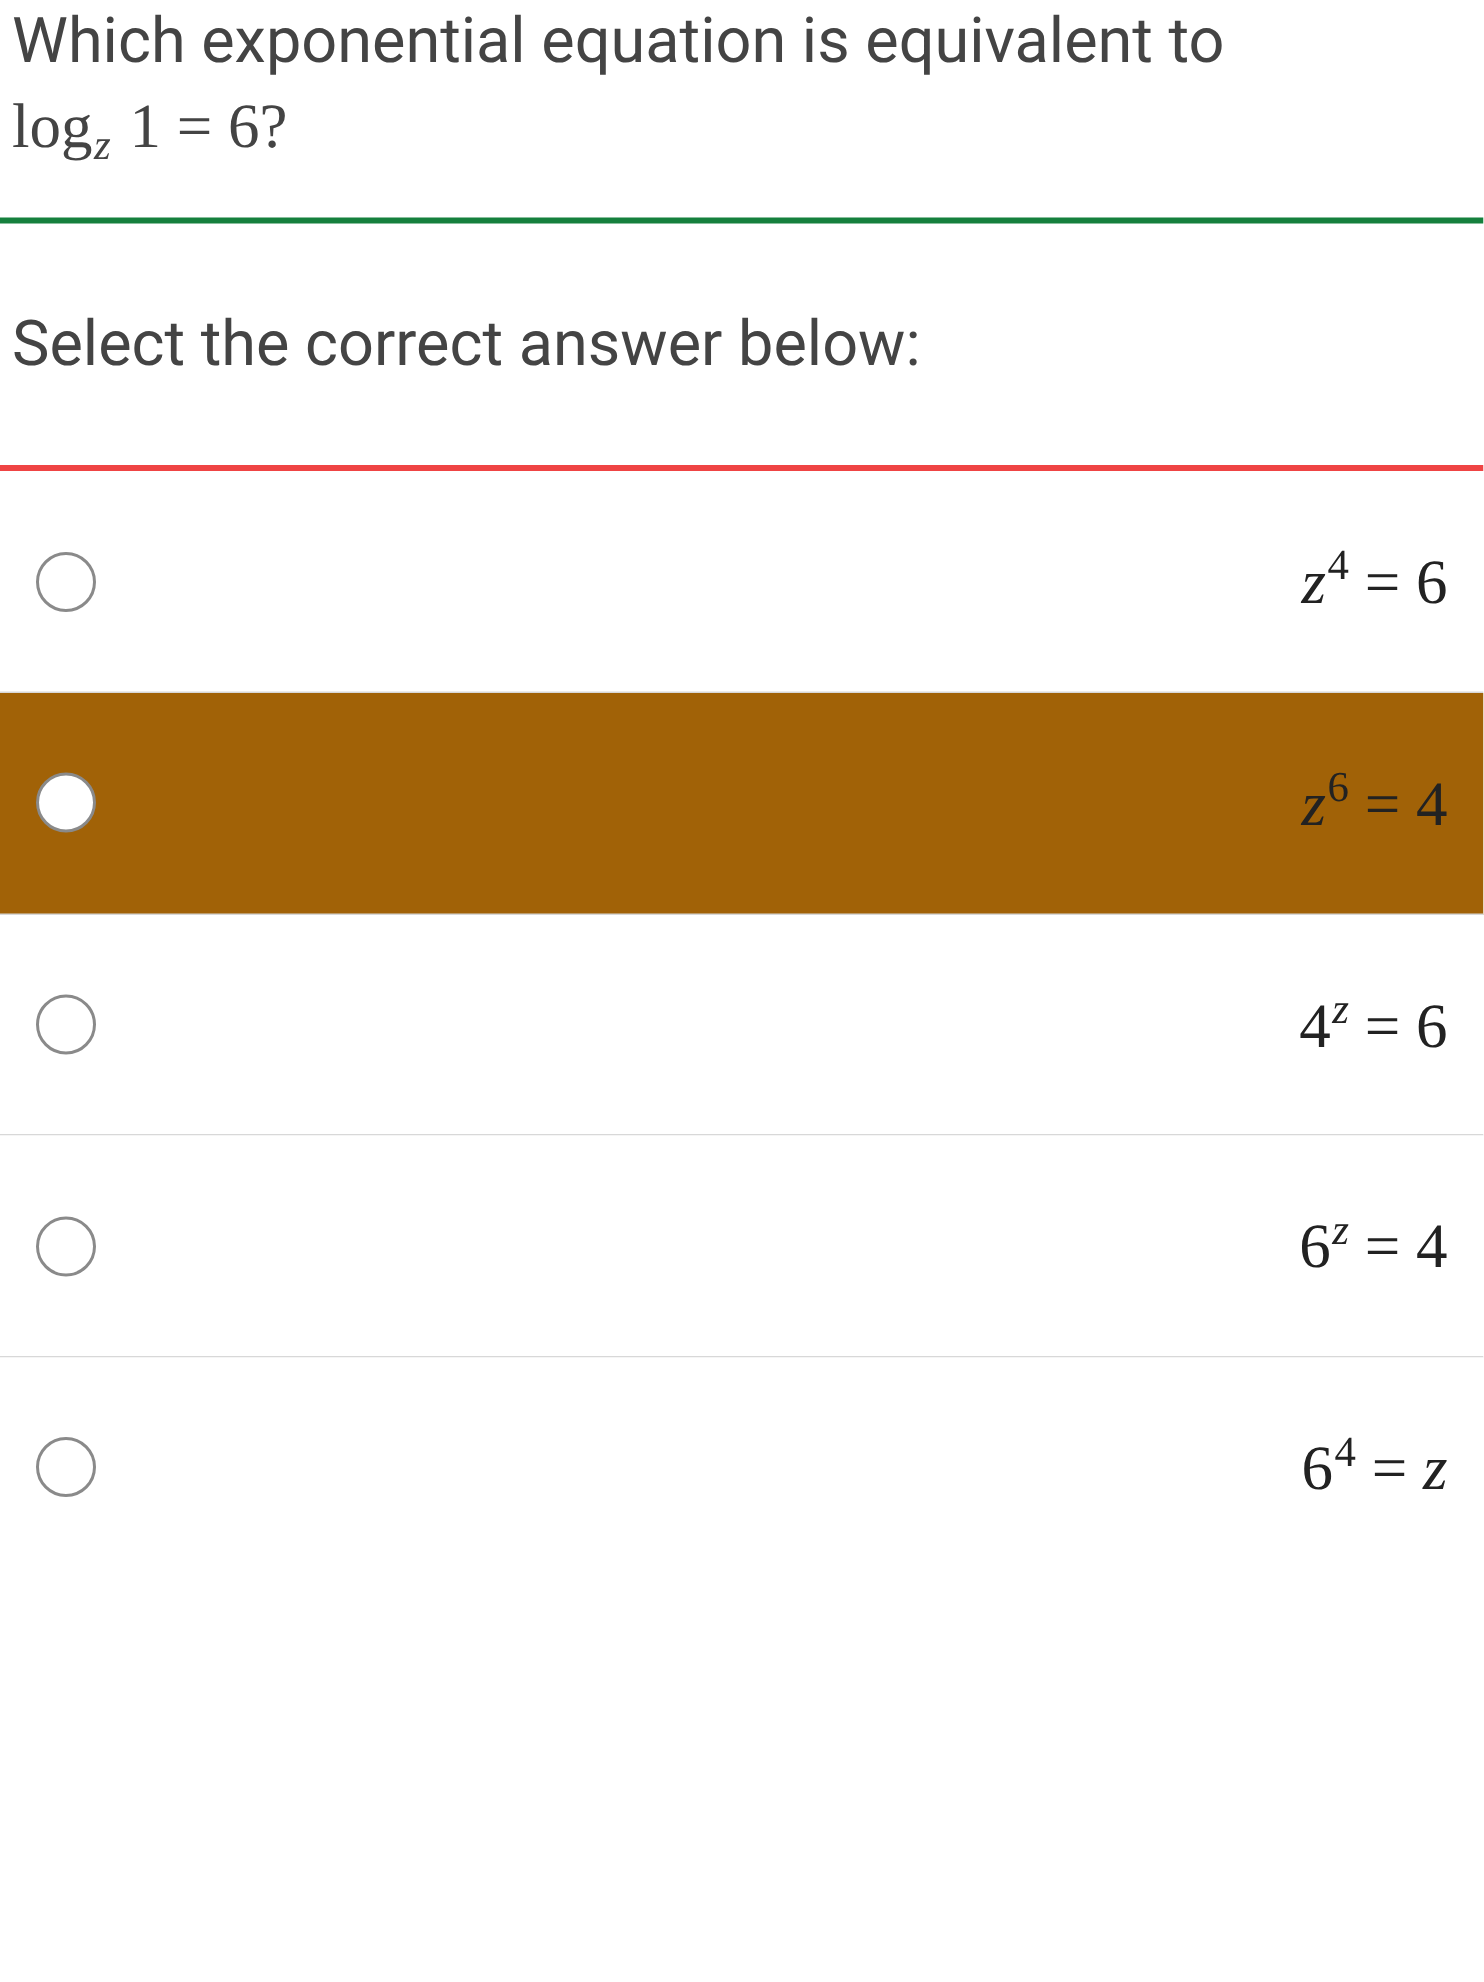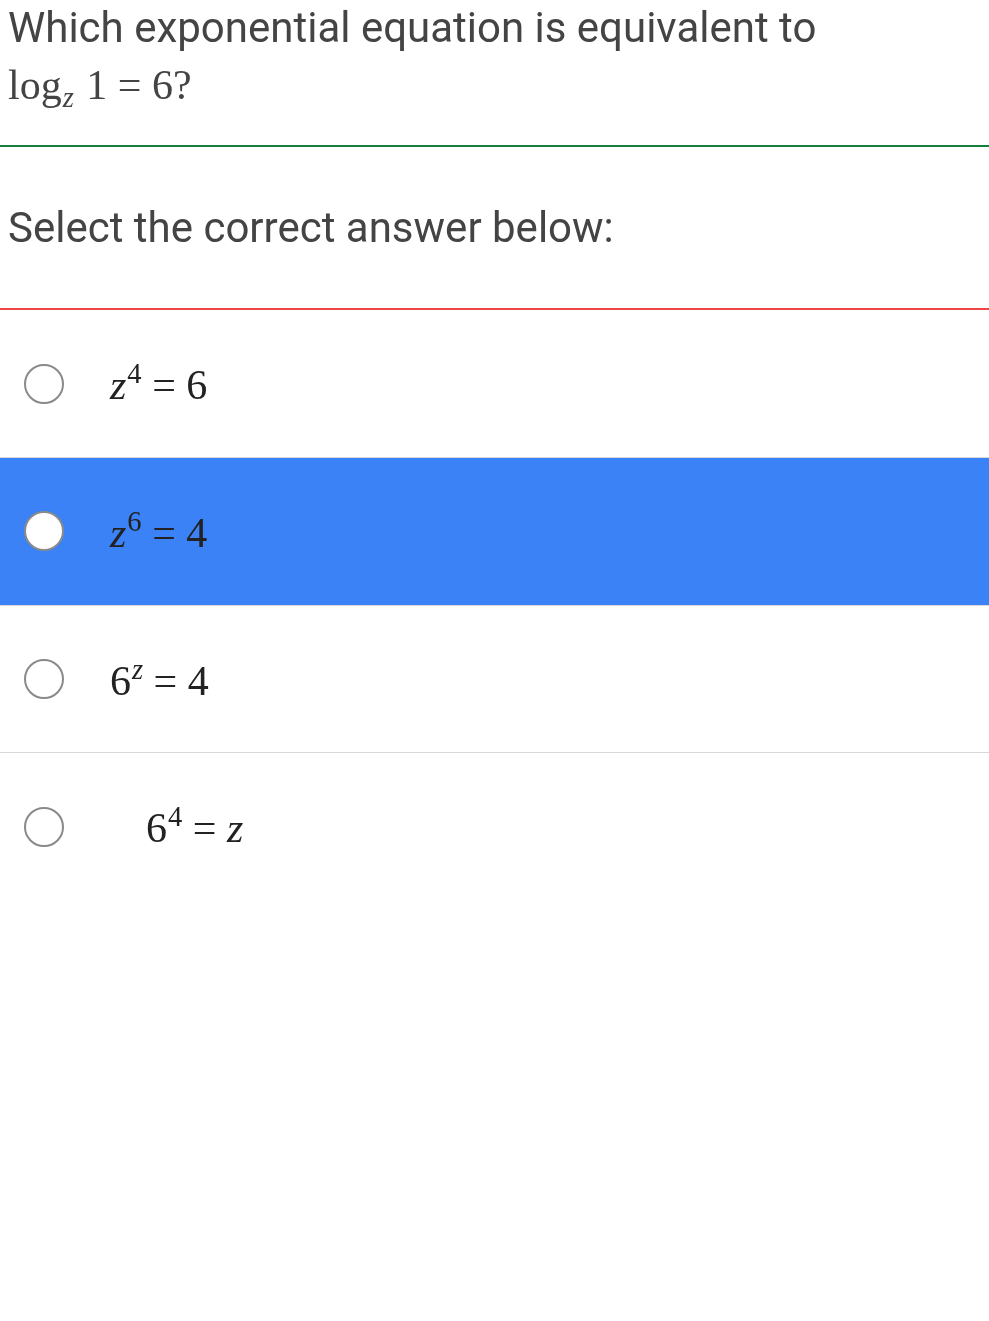--- a/index.html
+++ b/index.html
@@ -8,21 +8,21 @@
       box-sizing: border-box;
     }
     body {
       font-family: -apple-system, BlinkMacSystemFont, "Segoe UI", Roboto, Helvetica, Arial, sans-serif;
       background: #ffffff;
       color: #333333;
       width: 989px;
     }
     .question-block {
       padding: 0 8px 28px 8px;
-      border-bottom: 2px solid #15803d;
+      border-bottom: 4px solid #15803d;
     }
     .question-text {
       font-size: 42px;
       font-weight: 400;
       color: #444444;
       line-height: 1.35;
     }
     .math {
       font-family: "Times New Roman", Times, serif;
     }
@@ -36,39 +36,40 @@
       padding-left: 1px;
       padding-right: 2px;
     }
     .sup {
       font-size: 0.68em;
       vertical-align: 0.55em;
       padding-left: 1px;
     }
     .instruction-block {
       padding: 56px 8px 56px 8px;
-      border-bottom: 2px solid #ef4444;
+      border-bottom: 4px solid #ef4444;
       font-size: 42px;
       font-weight: 400;
       color: #444444;
     }
     .options {
       display: flex;
       flex-direction: column;
     }
     .option {
       display: flex;
       align-items: center;
       padding: 48px 24px;
       border-bottom: 1px solid #d8d8d8;
       cursor: pointer;
       background: #ffffff;
+      justify-content: space-between;
     }
     .option.hover {
-      background: #3b82f6;
+      background: #a16207;
     }
     .option:last-child {
       border-bottom: none;
       gap: 36px;
     }
     .radio {
       width: 40px;
       height: 40px;
       border: 2.5px solid #8a8a8a;
       border-radius: 50%;
@@ -102,19 +103,23 @@
 <div class="option">
       <div class="radio"></div>
       <span class="option-label"><span class="mathit">z</span><span class="sup">4</span><span> = </span><span>6</span></span>
     </div>
     <div class="option hover">
       <div class="radio"></div>
       <span class="option-label"><span class="mathit">z</span><span class="sup">6</span><span> = </span><span>4</span></span>
     </div>
     <div class="option">
       <div class="radio"></div>
+      <span class="option-label"><span>4</span><span class="sup mathit">z</span><span> = </span><span>6</span></span>
+    </div>
+    <div class="option">
+      <div class="radio"></div>
       <span class="option-label"><span>6</span><span class="sup mathit">z</span><span> = </span><span>4</span></span>
     </div>
     <div class="option">
       <div class="radio"></div>
       <span class="option-label"><span>6</span><span class="sup">4</span><span> = </span><span class="mathit">z</span></span>
     </div>
   </div>
 
 </body></html>

